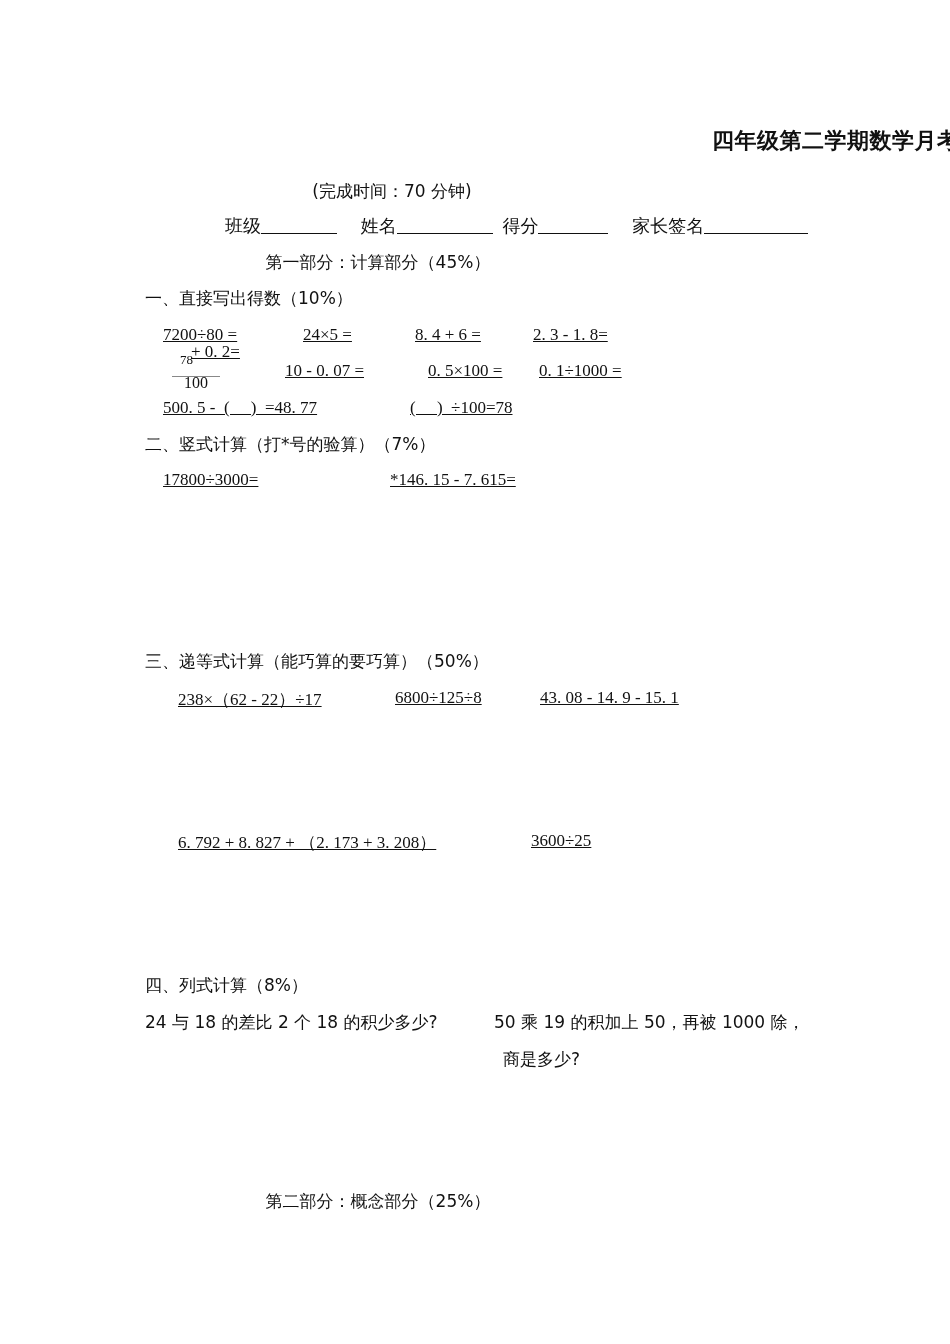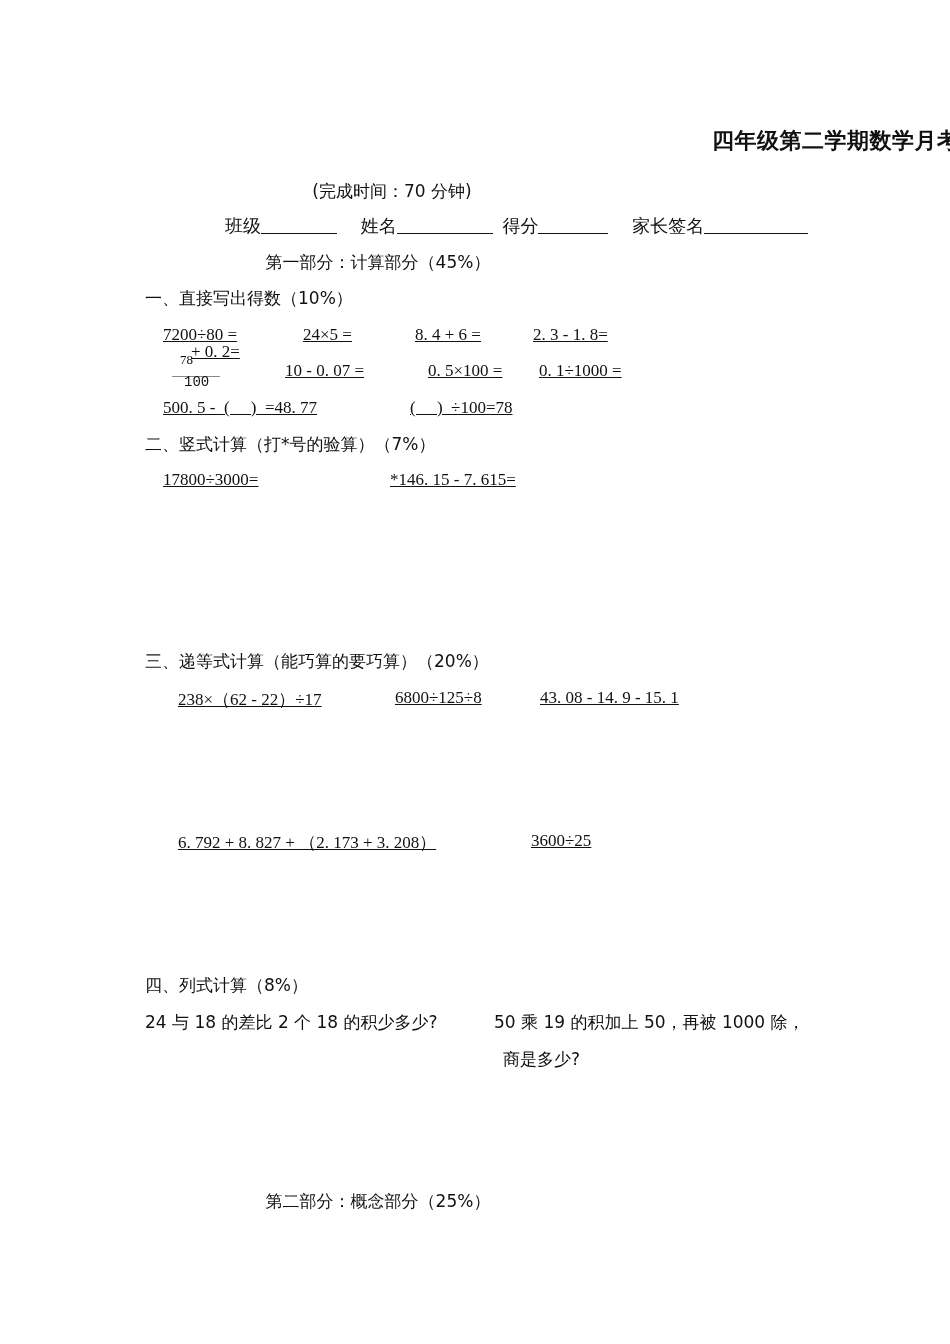--- a/index.html
+++ b/index.html
@@ -12,21 +12,21 @@
     .subtitle { top: 180px; left: 0; width: 784px; text-align: center; font-size: 17px; }
     .info-row { top: 214px; left: 185px; font-size: 18px; margin-left: 40px; }
     .info-row .field { display: inline-block; margin-right: 18px; }
     .blank { display: inline-block; border-bottom: 1px solid #111; height: 18px; vertical-align: -2px; }
     .part { left: 0; width: 756px; text-align: center; font-size: 17px; }
     .sec { left: 145px; font-size: 17px; }
     .expr { font-family: "Liberation Serif", "DejaVu Serif", serif; font-size: 17px; text-decoration: underline; }
     .frac { position: absolute; left: 172px; top: 352px; width: 50px; height: 38px; }
     .frac .n { position: absolute; left: 8px; top: 0; font-size: 13px; font-family: Liberation Serif, serif; }
     .frac .line { position: absolute; left: 0; top: 24px; width: 48px; border-top: 1px solid #888; }
-    .frac .d { position: absolute; left: 12px; top: 22px; font-size: 14px; font-family: Liberation Mono, monospace; }
+    .frac .d { position: absolute; left: 12px; top: 22px; font-size: 16px; font-family: Liberation Serif, serif; }
   </style>
 </head>
 <body>
 
 <div class="abs title">四年级第二学期数学月考卷</div>
 <div class="abs subtitle">(完成时间：70 分钟)</div>
 
 <div class="abs info-row">
   <span class="field"><span>班级</span><span class="blank" style="width:76px"></span></span>
   <span class="field"><span>姓名</span><span class="blank" style="width:96px"></span></span>
@@ -52,21 +52,21 @@
 <div class="abs expr" style="top:361px;left:428px">0. 5×100 =</div>
 <div class="abs expr" style="top:361px;left:539px">0. 1÷1000 =</div>
 
 <div class="abs expr" style="top:398px;left:163px;white-space:pre">500. 5 -  (     )  =48. 77</div>
 <div class="abs expr" style="top:398px;left:410px;white-space:pre">(     )  ÷100=78</div>
 
 <div class="abs sec" style="top:433px">二、竖式计算（打*号的验算）（7%）</div>
 <div class="abs expr" style="top:470px;left:163px">17800÷3000=</div>
 <div class="abs expr" style="top:470px;left:390px">*146. 15 - 7. 615=</div>
 
-<div class="abs sec" style="top:650px">三、递等式计算（能巧算的要巧算）（20%）</div>
+<div class="abs sec" style="top:650px">三、递等式计算（能巧算的要巧算）（50%）</div>
 <div class="abs expr" style="top:688px;left:178px">238×（62 - 22）÷17</div>
 <div class="abs expr" style="top:688px;left:395px">6800÷125÷8</div>
 <div class="abs expr" style="top:688px;left:540px">43. 08 - 14. 9 - 15. 1</div>
 <div class="abs expr" style="top:831px;left:178px">6. 792 + 8. 827 + （2. 173 + 3. 208）</div>
 <div class="abs expr" style="top:831px;left:531px">3600÷25</div>
 
 <div class="abs sec" style="top:974px">四、列式计算（8%）</div>
 <div class="abs sec" style="top:1011px">24 与 18 的差比 2 个 18 的积少多少?</div>
 <div class="abs sec" style="top:1011px;left:494px">50 乘 19 的积加上 50，再被 1000 除，</div>
 <div class="abs sec" style="top:1048px;left:503px">商是多少?</div>

